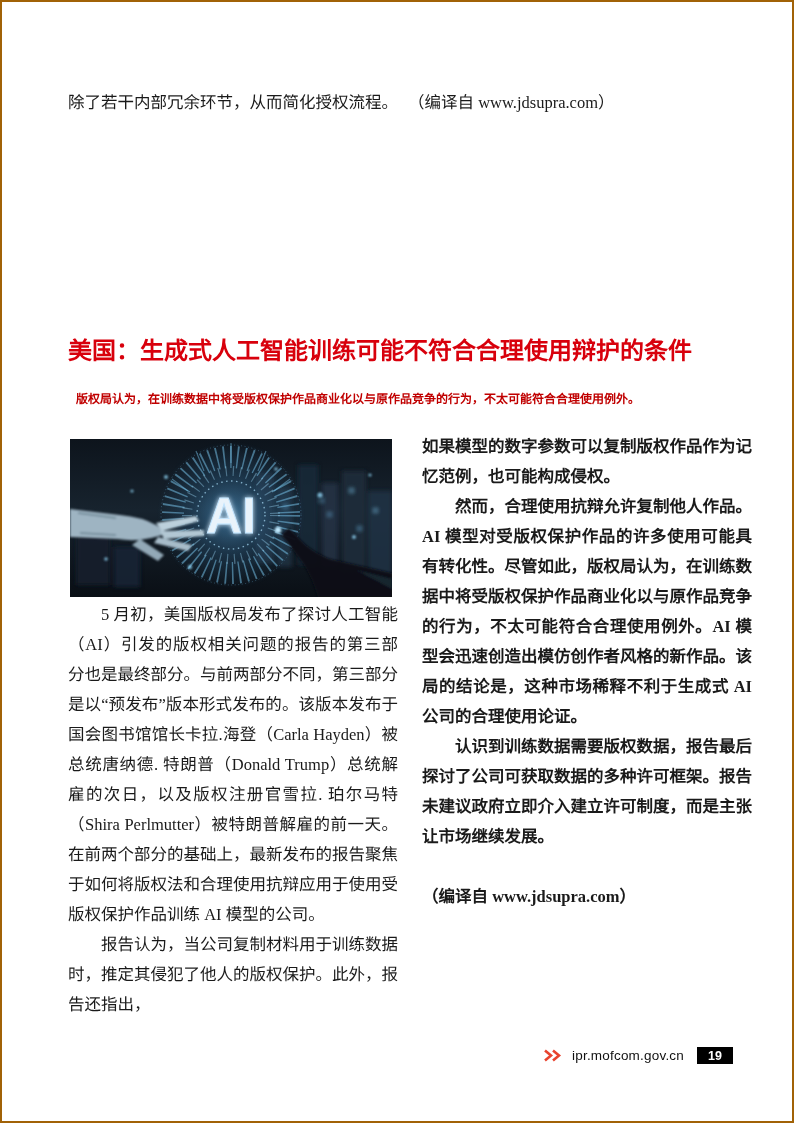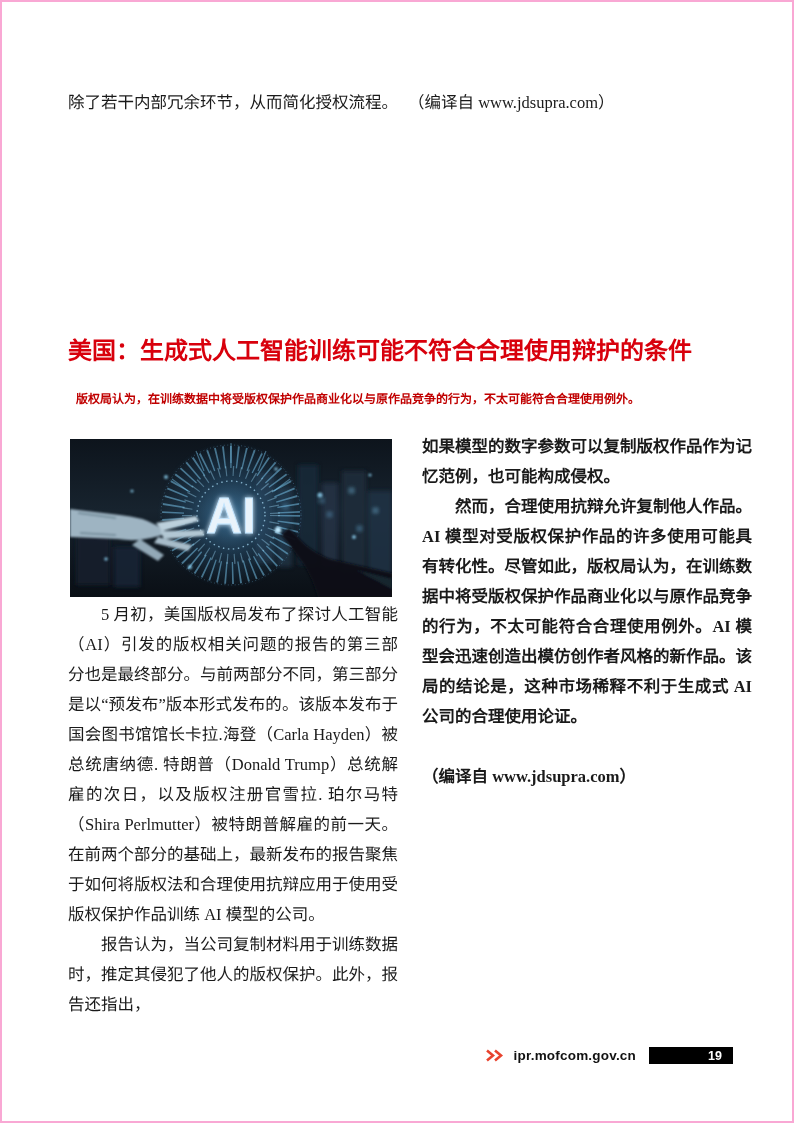--- a/index.html
+++ b/index.html
@@ -6,21 +6,21 @@
     --title-red:#d8000c;
     --subtitle-red:#c00000;
     --chevron-red:#e8432e;
     --body-text:#1a1a1a;
   }
   html,body{margin:0;padding:0;background:#ffffff;}
   .page{
     position:relative;
     width:794px;height:1123px;
     background:#ffffff;
-    border:2px solid #f9a8d4;
+    border:2px solid #a16207;
     box-sizing:border-box;
     overflow:hidden;
     font-family:"Liberation Serif","DejaVu Serif",serif;
     color:var(--body-text);
   }
   
   .bodycol p{
     margin:0;
     font-size:16.5px;
     line-height:30px;
@@ -65,27 +65,27 @@
   .photo-wrap svg{display:block;width:100%;height:100%;}
   .main-left{position:absolute;top:598px;left:66px;width:330px;}
   .main-right{position:absolute;top:430px;left:420px;width:330px;font-weight:bold;}
   
   .footer{
     position:absolute;top:1045px;right:59px;
     display:flex;align-items:center;gap:9px;
     font-family:"Liberation Sans","DejaVu Sans",sans-serif;
   }
   .footer-url{
-    font-size:13.5px;font-weight:700;color:#111111;letter-spacing:.2px;
+    font-size:13.5px;font-weight:400;color:#111111;letter-spacing:.2px;
   }
   .page-badge{
     display:flex;align-items:center;justify-content:center;
     min-width:36px;height:17px;margin-left:4px;
     background:#000000;color:#ffffff;
-    font-size:12.5px;font-weight:700;padding-left:48px;
+    font-size:12.5px;font-weight:700;
   }
   .chevron-svg{display:block;}
 </style>
 </head>
 <body>
 
 <div class="page">
 
   <div class="prev-row">
     <div class="bodycol">
@@ -185,20 +185,21 @@
     </svg>
   </div>
 
   <div class="bodycol main-left">
     <p class="ind">5 月初，美国版权局发布了探讨人工智能（AI）引发的版权相关问题的报告的第三部分也是最终部分。与前两部分不同，第三部分是以“预发布”版本形式发布的。该版本发布于国会图书馆馆长卡拉.海登（Carla Hayden）被总统唐纳德. 特朗普（Donald Trump）总统解雇的次日，以及版权注册官雪拉. 珀尔马特（Shira Perlmutter）被特朗普解雇的前一天。在前两个部分的基础上，最新发布的报告聚焦于如何将版权法和合理使用抗辩应用于使用受版权保护作品训练 AI 模型的公司。</p>
     <p class="ind">报告认为，当公司复制材料用于训练数据时，推定其侵犯了他人的版权保护。此外，报告还指出，</p>
   </div>
   <div class="bodycol main-right">
     <p>如果模型的数字参数可以复制版权作品作为记忆范例，也可能构成侵权。</p>
     <p class="ind">然而，合理使用抗辩允许复制他人作品。AI 模型对受版权保护作品的许多使用可能具有转化性。尽管如此，版权局认为，在训练数据中将受版权保护作品商业化以与原作品竞争的行为，不太可能符合合理使用例外。AI 模型会迅速创造出模仿创作者风格的新作品。该局的结论是，这种市场稀释不利于生成式 AI 公司的合理使用论证。</p>
+    <p class="ind">认识到训练数据需要版权数据，报告最后探讨了公司可获取数据的多种许可框架。报告未建议政府立即介入建立许可制度，而是主张让市场继续发展。</p>
     <p class="source gap">（编译自 www.jdsupra.com）</p>
   </div>
 
   <div class="footer">
     <svg class="chevron-svg" width="20" height="13" viewBox="0 0 20 13">
       <path d="M2 1.5 L8 6.5 L2 11.5" fill="none" stroke="var(--chevron-red)" stroke-width="2.6"></path>
       <path d="M10 1.5 L16 6.5 L10 11.5" fill="none" stroke="var(--chevron-red)" stroke-width="2.6"></path>
     </svg>
     <span class="footer-url">ipr.mofcom.gov.cn</span>
     <span class="page-badge">19</span>

